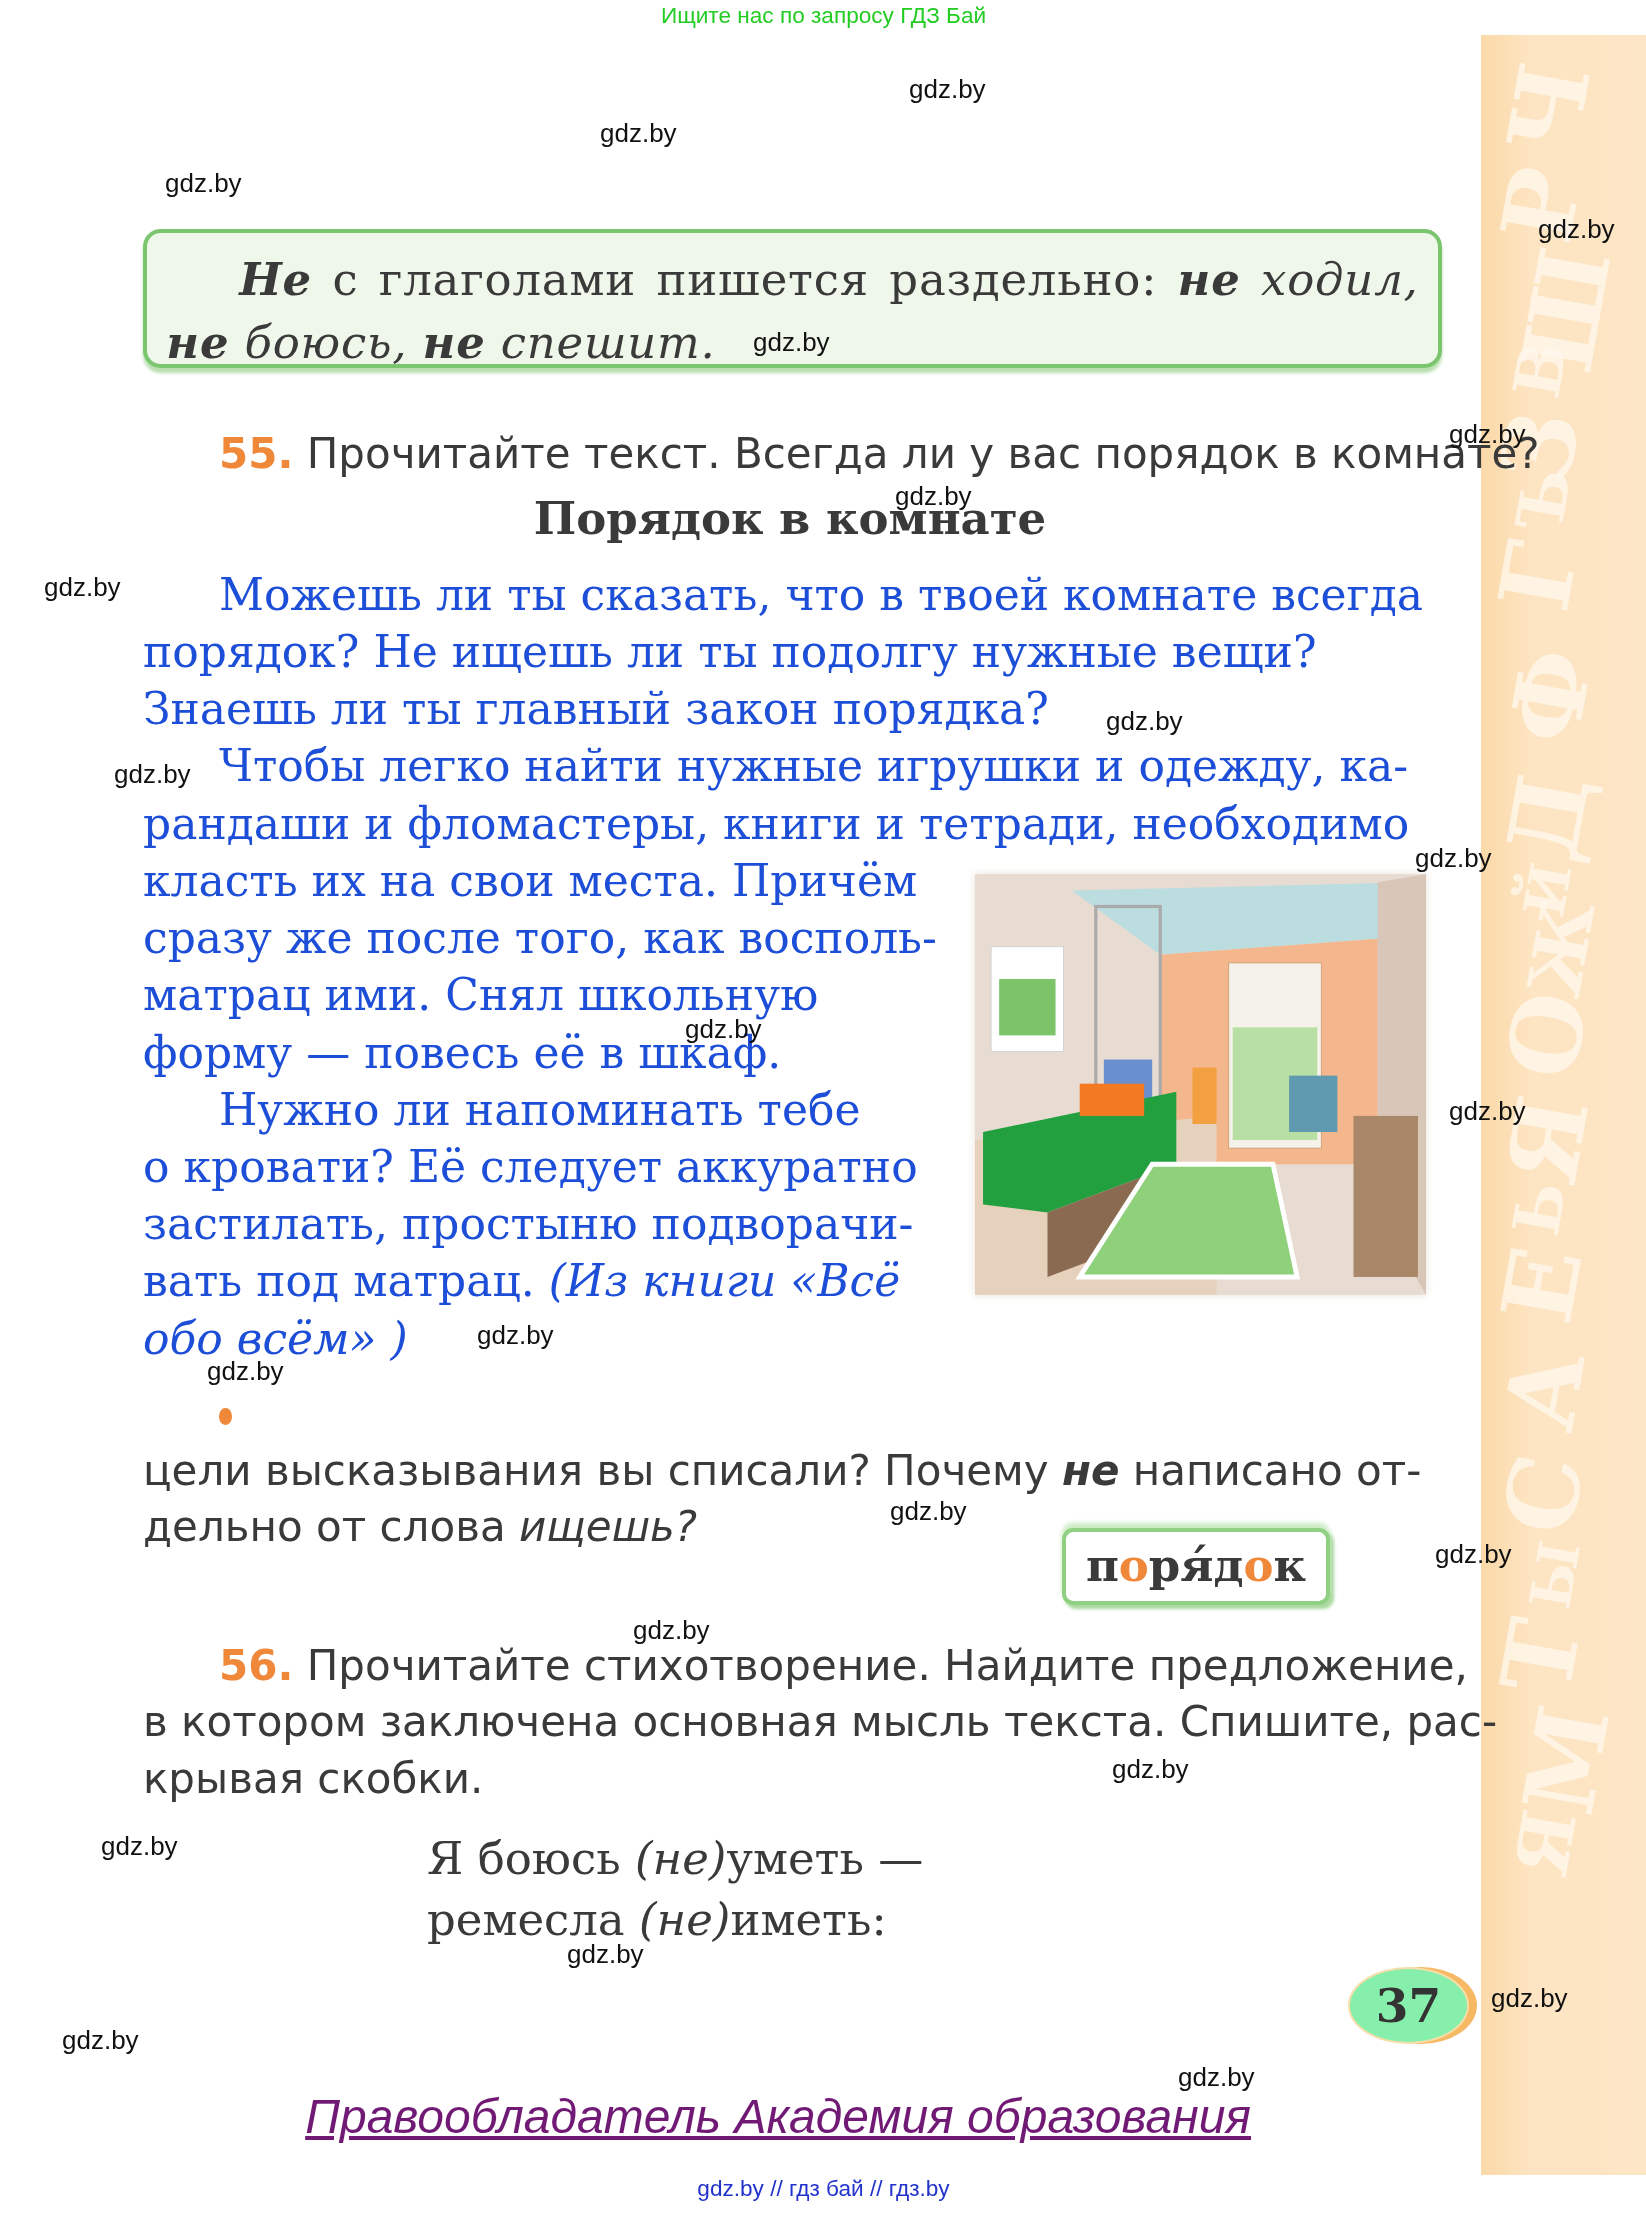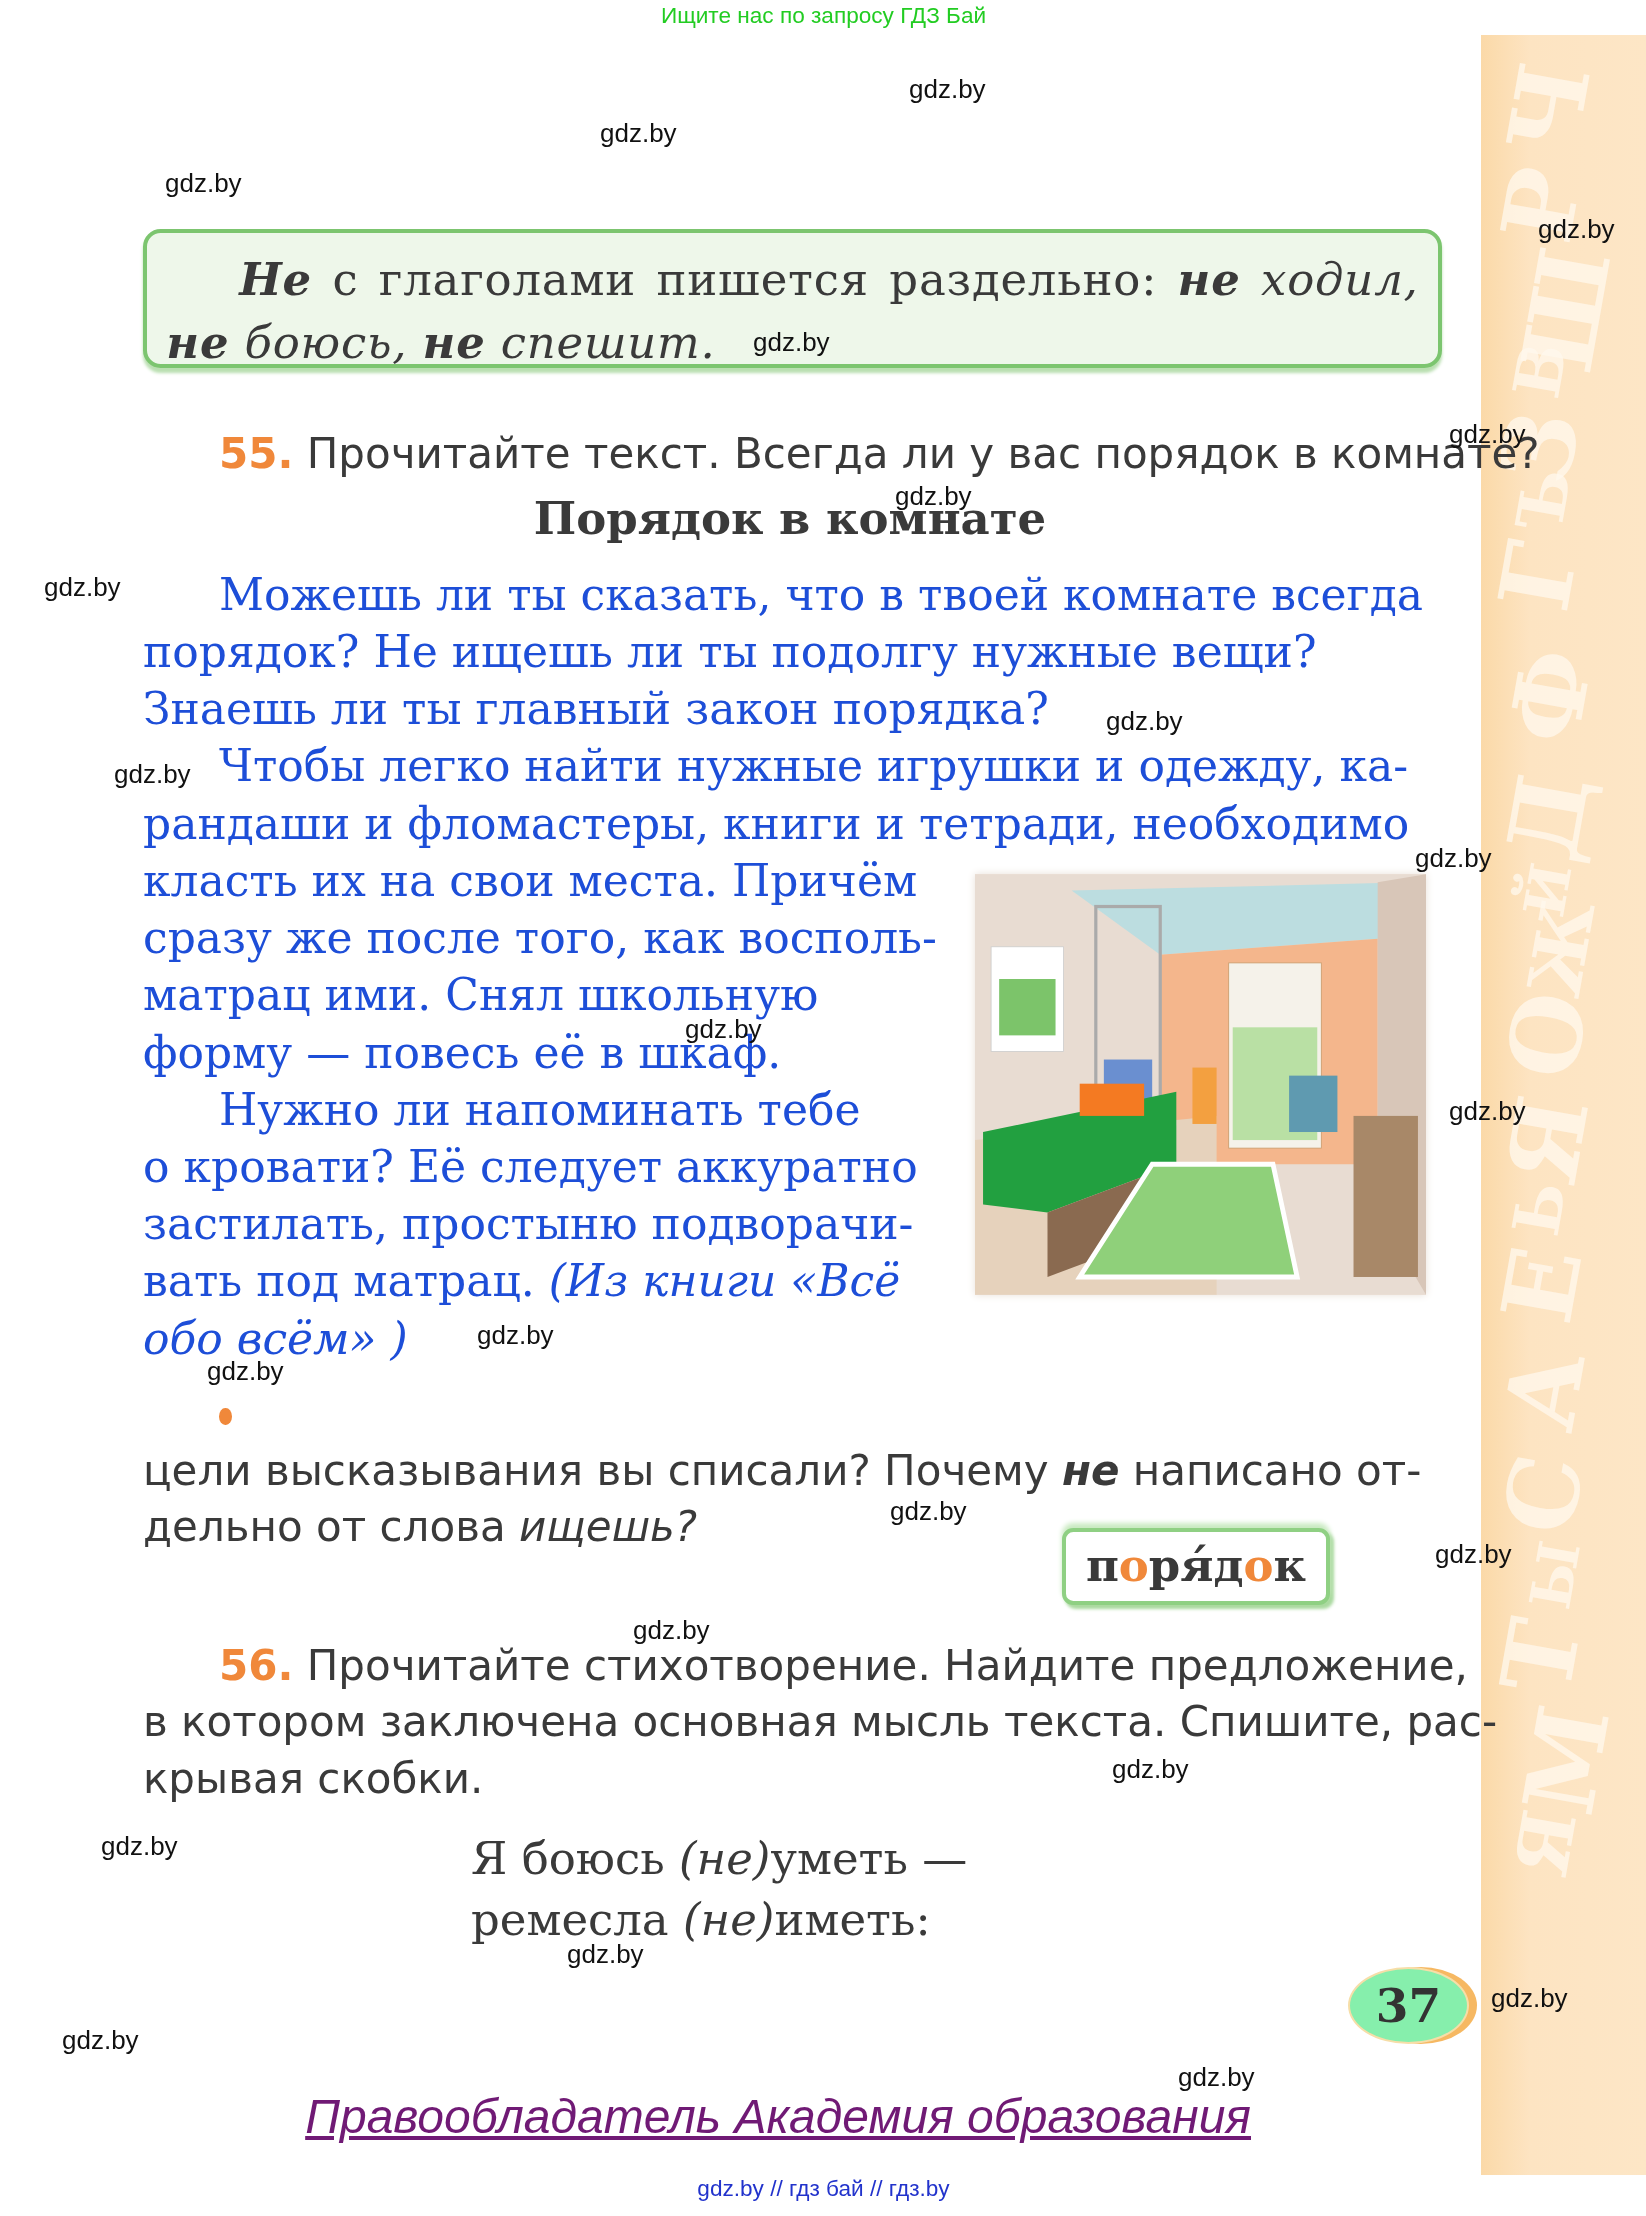--- a/index.html
+++ b/index.html
@@ -27,21 +27,21 @@
   .title { position:absolute; left:0; width:1580px; top:492px; text-align:center; font-size:45px; font-weight:bold; color:#3a3a3a; }
   .para { position:absolute; font-size:44px; line-height:57px; color:#1d4ed8; white-space:nowrap; }
   .illus { position:absolute; left:975px; top:874px; width:451px; height:421px; background:#efe4da;
     box-shadow:0 0 8px #e8e0d8; overflow:hidden; }
   .q { position:absolute; font-family:"DejaVu Sans", sans-serif; font-size:42px; line-height:56px; color:#3a3a3a; white-space:nowrap; }
   .bullet { display:inline-block; width:13px; height:17.7px; border-radius:50%; background:#f0883a; margin-right:4.8px; vertical-align:middle; }
   .word-box { position:absolute; left:1062px; top:1528px; width:268px; height:77px; border:4px solid #8fd083;
     border-radius:11.3px; background:#fff; box-sizing:border-box; box-shadow:0 -4.8px 4.8px #c9eac1, 3.2px 3.2px 3.2px #a9d99e; text-align:center;
     font-size:45px; font-weight:bold; line-height:68px; color:#3a3a3a; }
   .word-box .o { color:#f0883a; }
-  .poem { position:absolute; left:427px; font-size:45px; line-height:61px; color:#3a3a3a; white-space:nowrap;margin-left:44px; }
+  .poem { position:absolute; left:427px; font-size:45px; line-height:61px; color:#3a3a3a; white-space:nowrap; }
   .page-num { position:absolute; left:1348px; top:1967px; width:121px; height:77px; }
   .page-num .back { position:absolute; left:16px; top:0; width:113px; height:77px; border-radius:50%; background:#f6b862; }
   .page-num .front { position:absolute; left:0; top:0; width:121px; height:77px; border-radius:50%; background:#86efac; border:2.4px solid #f6dea8; box-sizing:border-box;
     text-align:center; font-size:47px; font-weight:bold; line-height:73px; color:#333; }
   .copyright { position:absolute; left:0; width:1483px; top:2089px; text-align:right; padding-right:232px; box-sizing:border-box;
     font-family:"Liberation Sans", sans-serif; font-style:italic; font-size:48px; color:#701a75;text-decoration:underline; }
   .footer-links { position:absolute; left:0; width:1647px; top:2176px; text-align:center; font-family:"Liberation Sans", sans-serif; font-size:22.6px; color:#2233cc; }
 </style>
 </head>
 <body>

